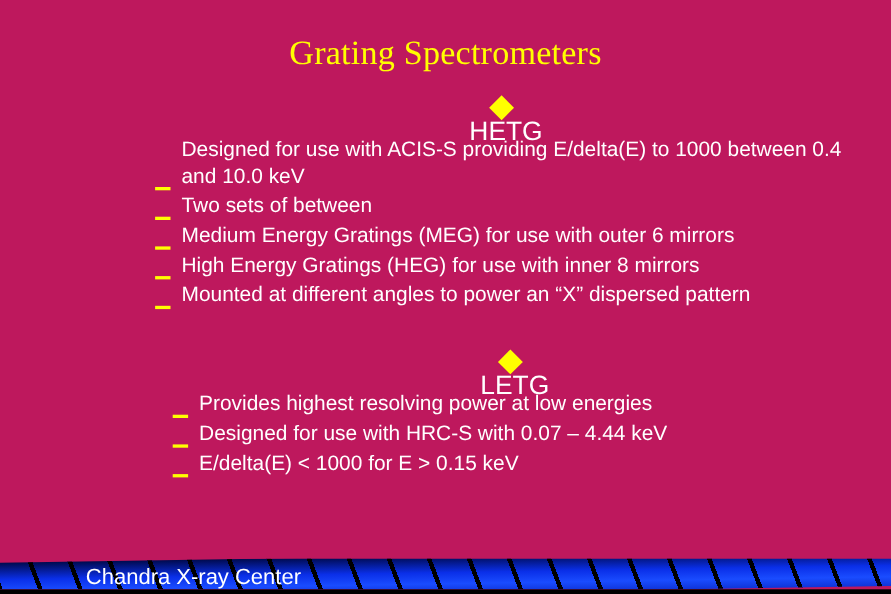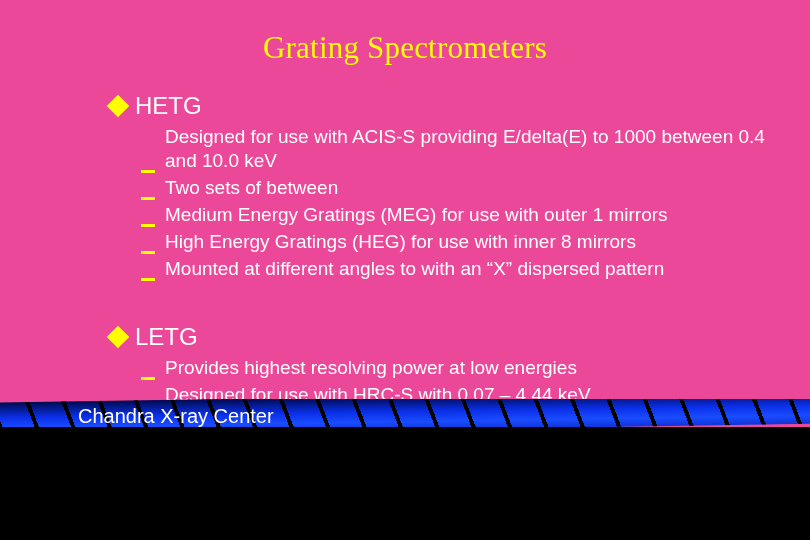--- a/index.html
+++ b/index.html
@@ -3,22 +3,22 @@
 <meta charset="utf-8">
 <style>
   html, body {
     margin: 0;
     padding: 0;
     background: #000000;
   }
   #slide {
     position: relative;
     width: 810px;
-    height: 427px;
-    background: #ec4899;
+    height: 536px;
+    background: #be185d;
     overflow: hidden;
     font-family: "Liberation Sans", sans-serif;
     text-decoration: underline;
   }
 
   
   #slide-title {
     position: absolute;
     left: 0;
     top: 30px;
@@ -34,28 +34,29 @@
 
   
   #body-content {
     position: absolute;
     left: 0;
     top: 90px;
     width: 810px;
   }
 
   .group { position: relative; }
-  .group.letg { margin-top: 40px; }
+  .group.letg { margin-top: 40px; margin-left: 16px; }
 
   
   .l1-row {
     display: flex;
     align-items: center;
     padding-left: 110px;
     height: 32px;
+    flex-direction: column;
   }
   .diamond {
     width: 16px;
     height: 16px;
     background: #ffff00;
     transform: rotate(45deg);
     flex: 0 0 auto;
     margin-right: 9px;
   }
   .l1-label {
@@ -146,49 +147,50 @@
         <div class="l2-row">
           <span class="dash"></span>
           <span class="l2-text">Designed for use with ACIS-S providing E/delta(E) to 1000 between 0.4 and 10.0 keV</span>
         </div>
         <div class="l2-row">
           <span class="dash"></span>
           <span class="l2-text">Two sets of between</span>
         </div>
         <div class="l2-row">
           <span class="dash"></span>
-          <span class="l2-text">Medium Energy Gratings (MEG) for use with outer 1 mirrors</span>
+          <span class="l2-text">Medium Energy Gratings (MEG) for use with outer 6 mirrors</span>
         </div>
         <div class="l2-row">
           <span class="dash"></span>
           <span class="l2-text">High Energy Gratings (HEG) for use with inner 8 mirrors</span>
         </div>
         <div class="l2-row">
           <span class="dash"></span>
-          <span class="l2-text">Mounted at different angles to with an “X” dispersed pattern</span>
+          <span class="l2-text">Mounted at different angles to power an “X” dispersed pattern</span>
         </div>
       </div>
     </div>
 
     <div class="group letg">
       <div class="l1-row">
         <span class="diamond"></span>
         <span class="l1-label">LETG</span>
       </div>
       <div class="l2-list">
         <div class="l2-row">
           <span class="dash"></span>
           <span class="l2-text">Provides highest resolving power at low energies</span>
         </div>
         <div class="l2-row">
           <span class="dash"></span>
           <span class="l2-text">Designed for use with HRC-S with 0.07 – 4.44 keV</span>
         </div>
         <div class="l2-row">
           <span class="dash"></span>
+          <span class="l2-text">E/delta(E) &lt; 1000  for E &gt; 0.15 keV</span>
         </div>
       </div>
     </div>
 
   </div>
 
   <div id="footer-band">
     <div class="band-inner"></div>
   </div>
   <div id="footer-text">Chandra X-ray Center</div>

